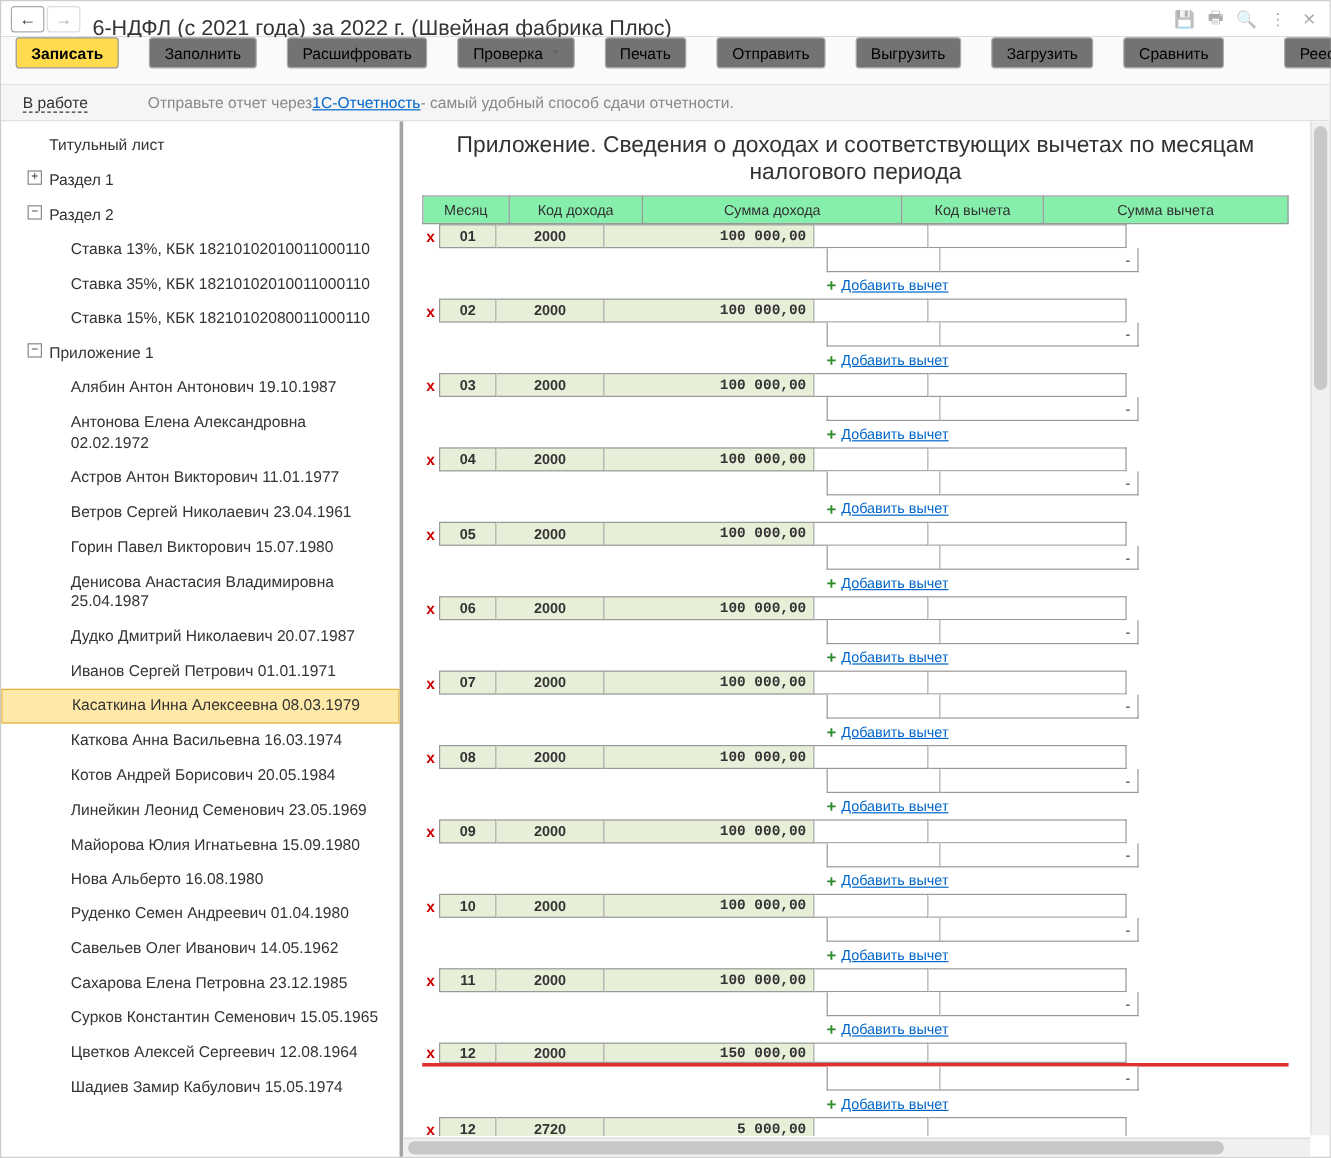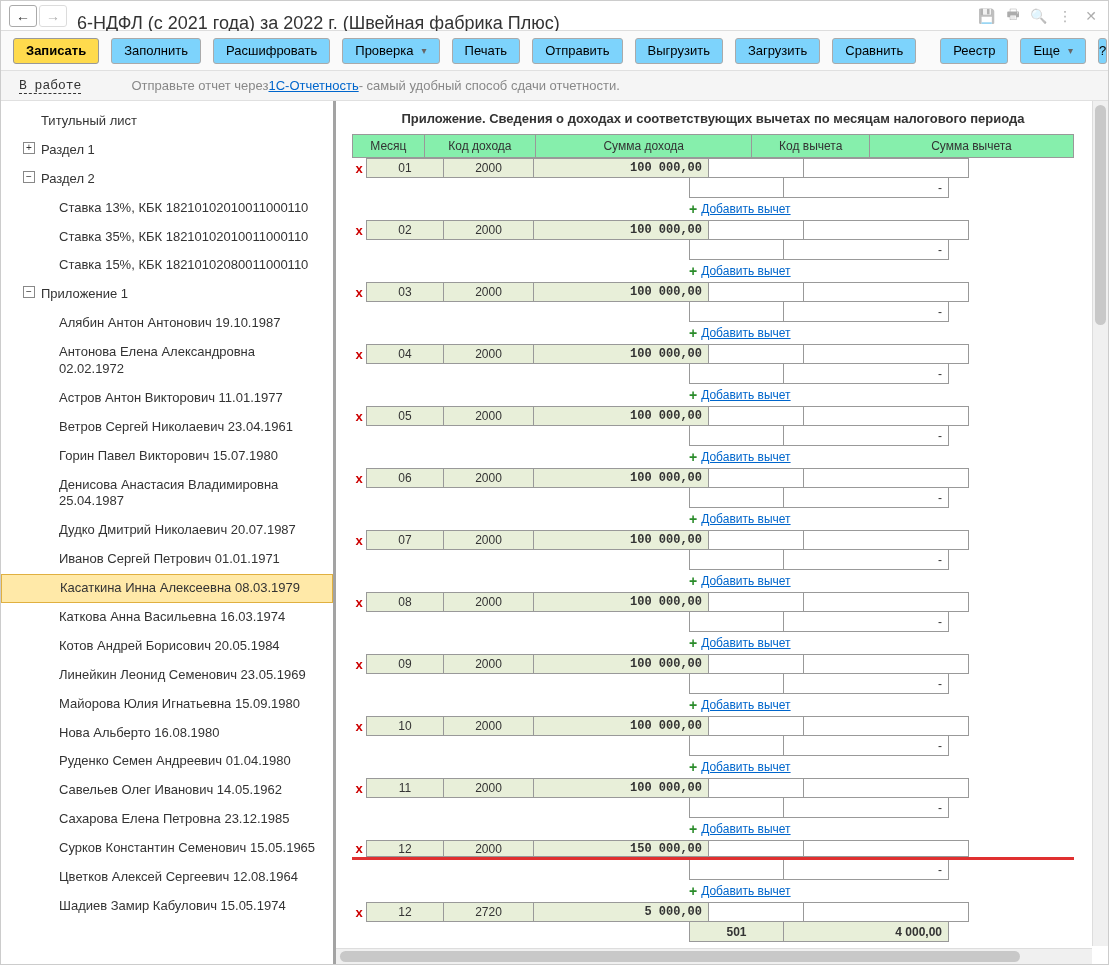--- a/index.html
+++ b/index.html
@@ -8,66 +8,66 @@
 
 
 .titlebar { height: 30px; display: flex; align-items: center; padding: 0 8px; border-bottom: 1px solid #ddd; }
 .nav-btns { display: flex; gap: 2px; margin-right: 10px; }
 .nav-btn { width: 28px; height: 22px; border: 1px solid #aaa; background: #fff; border-radius: 3px; display: flex; align-items: center; justify-content: center; cursor: pointer; font-size: 14px; }
 .title-text { font-size: 18px; color: #333; flex: 1; margin-top: 16px; }
 .title-actions { display: flex; gap: 8px; align-items: center; }
 .title-icon { width: 18px; height: 18px; opacity: 0.4; cursor: pointer; display: flex; align-items: center; justify-content: center; font-size: 14px; }
 
 
-.toolbar { height: 40px; display: flex; align-items: center; padding: 0 12px; gap: 12px; background: #fafafa; border-bottom: 1px solid #e0e0e0; }
-.btn { height: 26px; padding: 0 12px; border: 1px solid #aaa; background: #7dd3fc; border-radius: 3px; cursor: pointer; font-size: 13px; display: flex; align-items: center; gap: 4px; }
+.toolbar { height: 40px; display: flex; align-items: flex-start; padding: 0 12px; gap: 25px; background: #fafafa; border-bottom: 1px solid #e0e0e0; }
+.btn { height: 26px; padding: 0 12px; border: 1px solid #aaa; background: #737373; border-radius: 3px; cursor: pointer; font-size: 13px; display: flex; align-items: center; gap: 4px; }
 .btn-primary { background: #ffdb4d; font-weight: bold; border-color: #999; }
 .btn-drop::after { content: '▾'; margin-left: 4px; font-size: 10px; color: #666; }
 .toolbar-spacer { flex: 1; }
 .btn-help { width: 26px; padding: 0; justify-content: center; }
 
 
 .infobar { height: 30px; display: flex; align-items: center; padding: 0 18px; background: #f5f5f5; border-bottom: 1px solid #e0e0e0; font-size: 13px; }
-.link-dotted { color: #333; border-bottom: 1px dashed #333; cursor: pointer; font-family: Liberation Mono, monospace; }
+.link-dotted { color: #333; border-bottom: 1px dashed #333; cursor: pointer; }
 .link-blue { color: #0066cc; text-decoration: underline; cursor: pointer; }
 .info-text { color: #888; }
 
 
 .content { flex: 1; display: flex; overflow: hidden; }
 
 
 .sidebar { width: 335px; border-right: 3px solid #a3a3a3; overflow-y: auto; padding: 6px 0; }
 .tree-item { padding: 6px 10px 6px 40px; cursor: pointer; position: relative; font-size: 13px; line-height: 1.3; }
 .tree-item.level0 { padding-left: 40px; }
 .tree-item.level1 { padding-left: 40px; }
 .tree-item.level2 { padding-left: 58px; }
 .tree-toggle { position: absolute; left: 22px; top: 6px; width: 12px; height: 12px; border: 1px solid #888; font-size: 10px; line-height: 10px; text-align: center; cursor: pointer; background: #fff; }
 .tree-item.selected { background: #ffe9a8; border: 1px solid #e0b040; padding-top: 5px; padding-bottom: 5px; }
 
 
 .main-panel { flex: 1; position: relative; overflow: hidden; }
 .main-scroll { position: absolute; inset: 0 18px 18px 0; overflow: auto; padding: 10px 16px; }
-.section-title { text-align: center; font-weight: bold; font-size: 13px; margin-bottom: 8px; }
+.section-title { text-align: center; font-weight: normal; font-size: 19px; margin-bottom: 8px; }
 
 
 .data-table { border-collapse: collapse; width: 100%; }
 .data-table th { border: 1px solid #999; background: #86efac; font-weight: normal; font-size: 12px; padding: 4px 6px; text-align: center; }
 .data-table th:nth-child(1) { width: 58px; }
 .data-table th:nth-child(2) { width: 90px; }
 .data-table th:nth-child(3) { width: 175px; }
 .data-table th:nth-child(4) { width: 95px; margin-top: 40px; }
 .data-table th:nth-child(5) { width: 165px; }
 
 .month-block { margin-top: 0; }
 .row1 { display: flex; align-items: stretch; height: 20px; }
 .del-x { width: 14px; color: #c00; font-weight: bold; cursor: pointer; font-size: 13px; display: flex; align-items: center; justify-content: center; }
 .cell { border: 1px solid #999; background: #e8efd9; display: flex; align-items: center; font-size: 12px; padding: 0 6px; }
 .cell.white { background: #fff; }
-.cell-month { width: 78px; justify-content: center; font-weight: normal; }
-.cell-code { width: 90px; justify-content: center; font-weight: normal; }
+.cell-month { width: 48px; justify-content: center; font-weight: bold; }
+.cell-code { width: 90px; justify-content: center; font-weight: bold; }
 .cell-amount { width: 175px; justify-content: flex-end; font-weight: bold; font-family: Liberation Mono, monospace; }
 .cell-dcode { width: 95px; justify-content: center; }
 .cell-damount { width: 165px; justify-content: flex-end; }
 .cell + .cell { border-left: none; }
 .row2 { display: flex; height: 20px; }
 .row2-spacer { width: 337px; }
 .row2 .cell { border-top: none; }
 .row-add { display: flex; height: 22px; align-items: center; }
 .row-add-spacer { width: 337px; }
 .add-plus { color: #2a8c2a; font-weight: bold; margin-right: 4px; font-size: 14px; }

